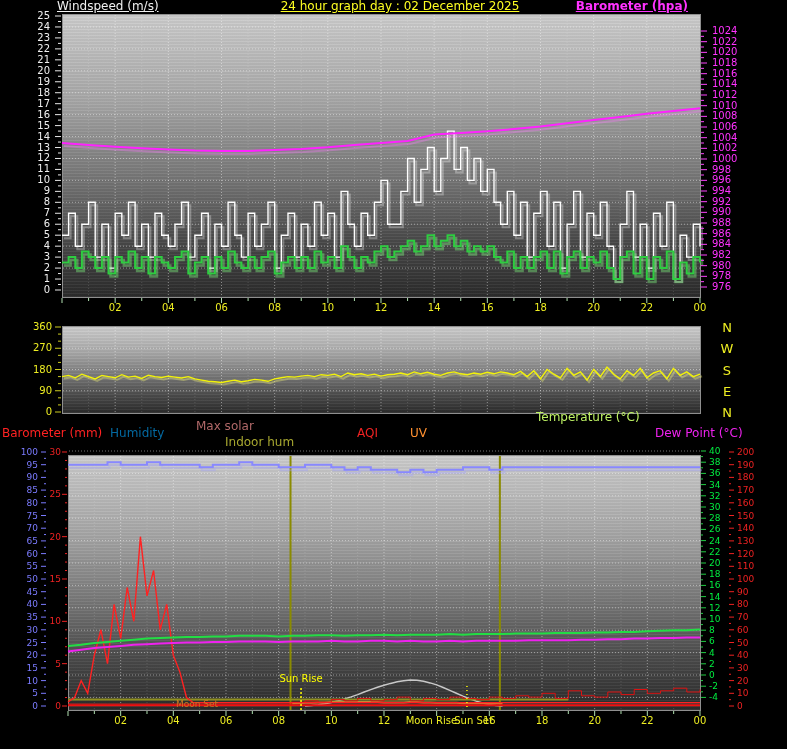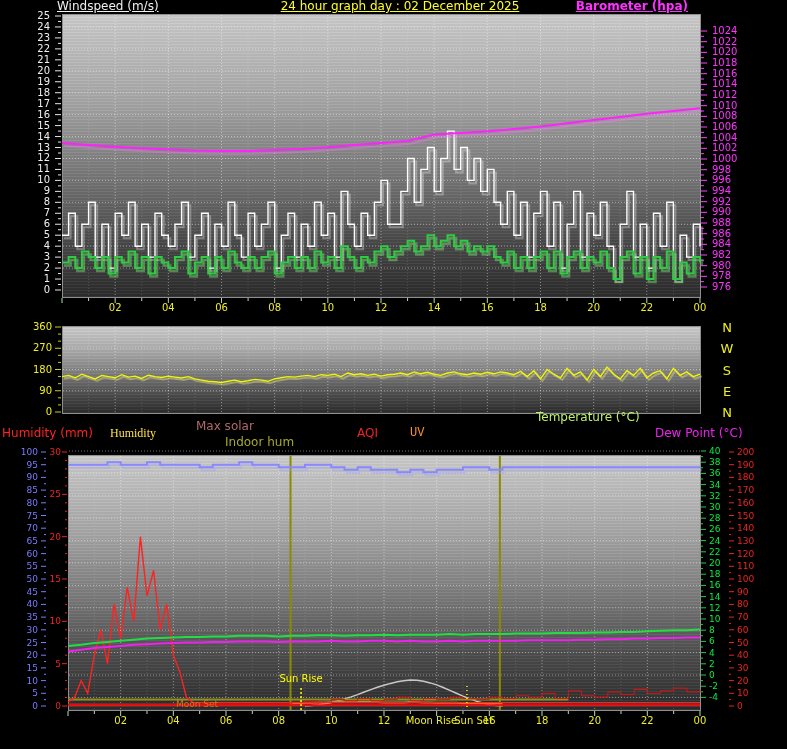--- a/index.html
+++ b/index.html
@@ -20,26 +20,26 @@
 <div id="stage">
 
   <div class="hdr" style="left:57px;top:0;color:#f0f0f0;">Windspeed (m/s)</div>
   <div class="hdr" style="left:0;top:0;width:800px;text-align:center;color:#ffff22;">24 hour graph day : 02 December 2025</div>
   <div class="hdr" style="right:75px;top:0;color:#ff33ff;font-weight:bold;">Barometer (hpa)</div>
 
   <div class="plot" style="left:62px;top:14px;width:639px;height:284px;"></div>
   <div class="plot" style="left:62px;top:326px;width:639px;height:88px;"></div>
   <div class="plot" style="left:68px;top:455px;width:633px;height:256px;"></div>
 
-  <div class="legend-item" style="left:2px;top:427px;color:#ff2222;">Humidity (mm)</div>
-  <div class="legend-item" style="left:110px;top:427px;color:#fde047;font-family:Liberation Serif, serif;">Humidity</div>
+  <div class="legend-item" style="left:2px;top:427px;color:#ff2222;">Barometer (mm)</div>
+  <div class="legend-item" style="left:110px;top:427px;color:#0369a1;">Humidity</div>
   <div class="legend-item" style="left:196px;top:420px;color:#b06868;">Max solar</div>
   <div class="legend-item" style="left:196px;top:436px;color:#a8a830;margin-left:29px;">Indoor hum</div>
   <div class="legend-item" style="left:349px;top:427px;color:#ee2222;margin-left:8px;">AQI</div>
-  <div class="legend-item" style="left:410px;top:427px;color:#ff9030;font-family:Liberation Mono, monospace;">UV</div>
+  <div class="legend-item" style="left:410px;top:427px;color:#ff9030;">UV</div>
   <div class="legend-item" style="left:520px;top:411px;color:#bef264;margin-left:16px;">Temperature (°C)</div>
   <div class="legend-item" style="left:655px;top:427px;color:#ee22ee;">Dew Point (°C)</div>
 <svg width="787" height="749" style="position: absolute; left: 0px; top: 0px;">
       <line x1="88.583" y1="15" x2="88.583" y2="297" stroke="#ffffff" stroke-opacity="0.15" stroke-width="1" stroke-dasharray="1,2"></line>
       <line x1="115.166" y1="15" x2="115.166" y2="297" stroke="#ffffff" stroke-opacity="0.45" stroke-width="1" stroke-dasharray="1,2"></line>
       <line x1="141.749" y1="15" x2="141.749" y2="297" stroke="#ffffff" stroke-opacity="0.15" stroke-width="1" stroke-dasharray="1,2"></line>
       <line x1="168.332" y1="15" x2="168.332" y2="297" stroke="#ffffff" stroke-opacity="0.45" stroke-width="1" stroke-dasharray="1,2"></line>
       <line x1="194.915" y1="15" x2="194.915" y2="297" stroke="#ffffff" stroke-opacity="0.15" stroke-width="1" stroke-dasharray="1,2"></line>
       <line x1="221.498" y1="15" x2="221.498" y2="297" stroke="#ffffff" stroke-opacity="0.45" stroke-width="1" stroke-dasharray="1,2"></line>
       <line x1="248.081" y1="15" x2="248.081" y2="297" stroke="#ffffff" stroke-opacity="0.15" stroke-width="1" stroke-dasharray="1,2"></line>

